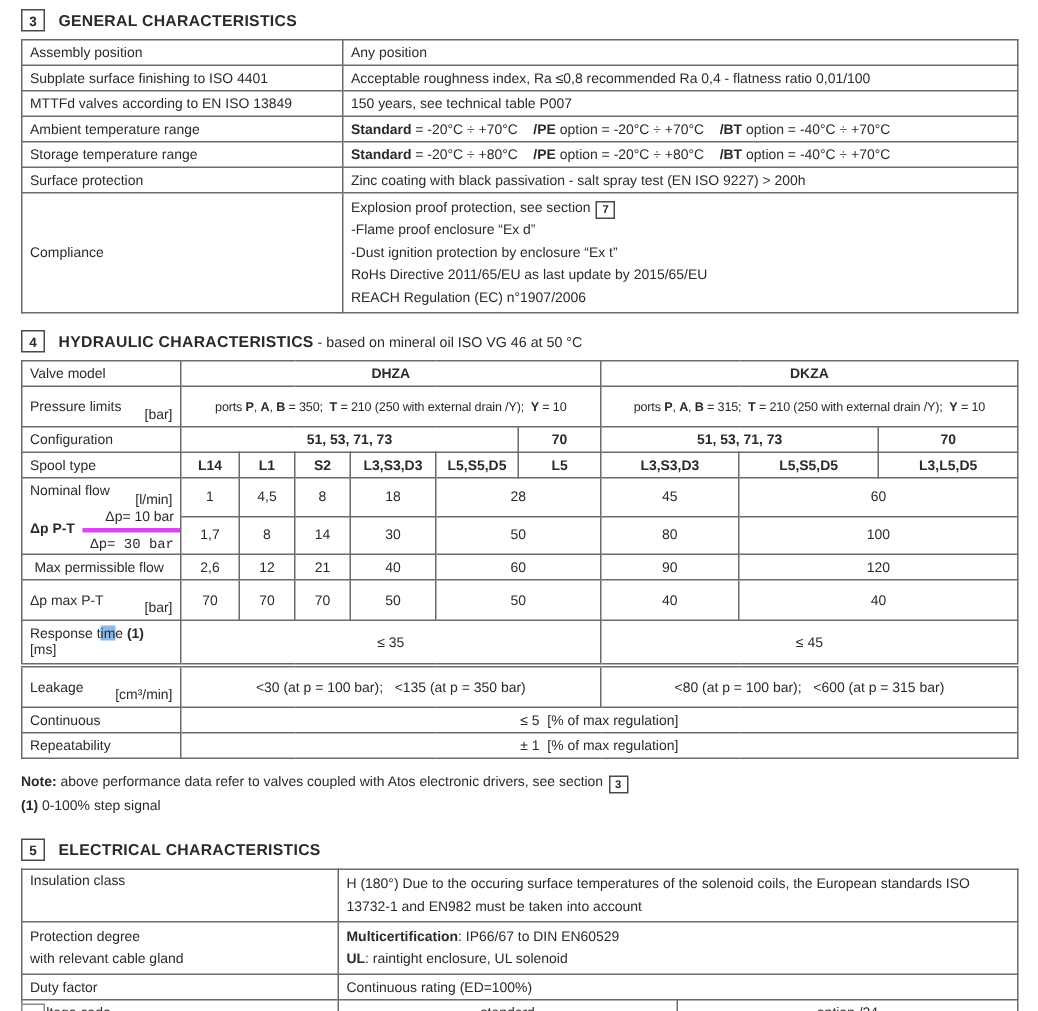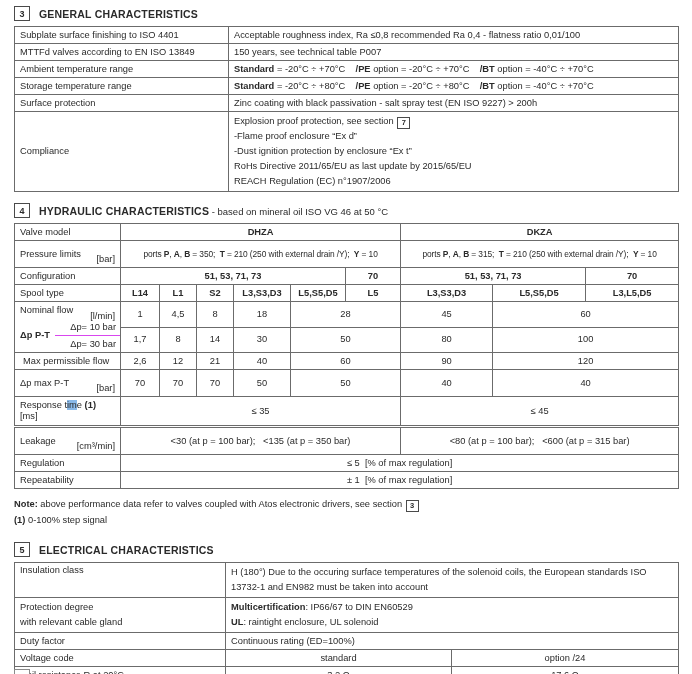--- a/index.html
+++ b/index.html
@@ -51,21 +51,21 @@
   .unitflex{display:flex;justify-content:space-between;align-items:center;}
   .unit{font-size:9.3px;margin-top:11px;}
   .dp-cell{padding:0 !important;}
   .dp-grid{
     display:grid;grid-template-columns:40px 1fr;grid-template-rows:17px 16px 17px;
     width:100%;height:50px;box-sizing:border-box;
   }
   .dp-nominal{grid-area:1/1/2/3;display:flex;justify-content:space-between;align-items:center;padding:0 5px;}
   .dp-pt{grid-area:2/1/4/2;display:flex;align-items:center;padding-left:5px;font-weight:bold;}
   .dp10{grid-area:2/2/3/3;text-align:right;line-height:16px;padding-right:4px;}
-  .dp30{grid-area:3/2/4/3;text-align:right;line-height:16px;padding-right:4px;border-top:1px solid #d946ef;}
+  .dp30{grid-area:3/2/4/3;text-align:right;line-height:16px;padding-right:4px;border-top:3px solid #d946ef;font-family:Liberation Mono, monospace;}
   tr.resp-row td{height:24px;}
   tr.leak-row td{border-top:3px double #6b6b6b;height:13px;}
   .small{font-size:8.4px;letter-spacing:-0.1px;}
 
   
   .notes{margin:7px 0 0 0;font-size:9.3px;}
   .notes .note-line{line-height:16px;}
   .notes{margin-bottom:14px;}
 
   .sec-gap{margin-top:13px;}
@@ -87,20 +87,24 @@
     <span class="numbox-lg">3</span>
     <span class="sec-title">GENERAL CHARACTERISTICS</span>
   </div>
 
   <table class="gen-table">
     <colgroup>
         <col style="width:214px">
         <col style="width:450px">
       </colgroup>
     <tbody>
+        <tr>
+      <td class="lbl">Assembly position</td>
+      <td class="lbl">Any position</td>
+    </tr>
     <tr>
       <td class="lbl">Subplate surface finishing to ISO 4401</td>
       <td class="lbl">Acceptable roughness index, Ra ≤0,8 recommended Ra 0,4 - flatness ratio 0,01/100</td>
     </tr>
     <tr>
       <td class="lbl">MTTFd valves according to EN ISO 13849</td>
       <td class="lbl">150 years, see technical table P007</td>
     </tr>
     <tr>
       <td class="lbl">Ambient temperature range</td>
@@ -243,21 +247,21 @@
       <td class="lbl">
         <div class="unitflex">
               <span>Leakage</span>
               <span class="unit">[cm³/min]</span>
             </div>
       </td>
       <td colspan="6">&lt;30 (at p = 100 bar);&nbsp;&nbsp; &lt;135 (at p = 350 bar)</td>
       <td colspan="3">&lt;80 (at p = 100 bar);&nbsp;&nbsp; &lt;600 (at p = 315 bar)</td>
     </tr>
     <tr>
-      <td class="lbl">Regulation</td>
+      <td class="lbl">Continuous</td>
       <td colspan="9">≤ 5&nbsp; [% of max regulation]</td>
     </tr>
     <tr>
       <td class="lbl">Repeatability</td>
       <td colspan="9">± 1&nbsp; [% of max regulation]</td>
     </tr>
   </tbody>
     </table>
 
   <div class="notes">

